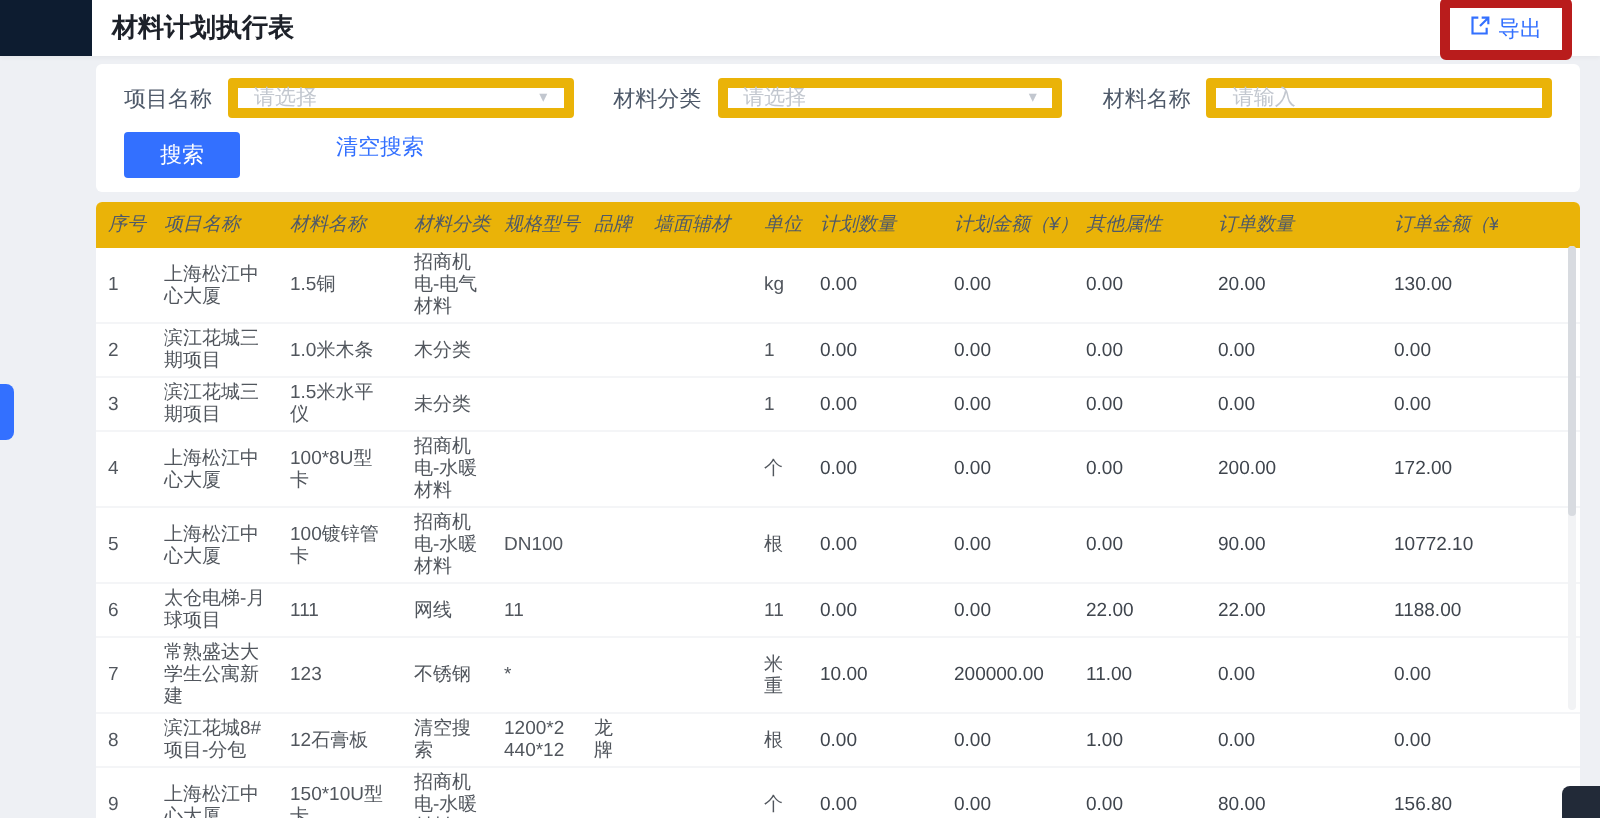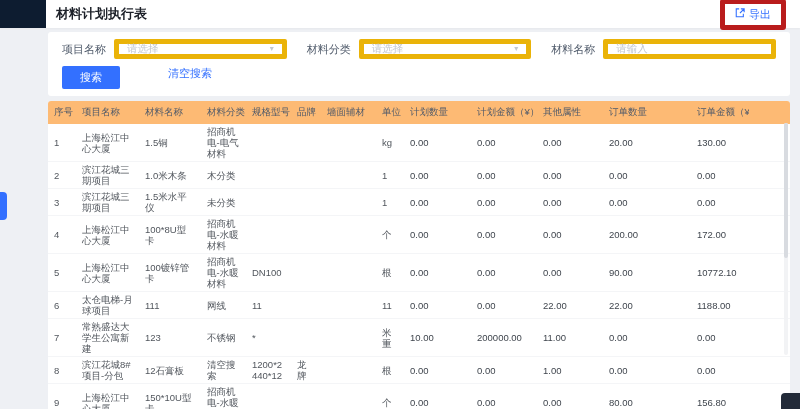--- a/index.html
+++ b/index.html
@@ -25,22 +25,22 @@
   .filter-label { font-size:11px; color:#4e5969; white-space:nowrap; }
   .filter-control { flex:1; height:20px; border:5px solid #eab308; border-radius:2px; background:#fff;
     display:flex; align-items:center; justify-content:space-between; padding:0 8px; color:#c2c7cf; font-size:10.5px; cursor:pointer; }
   .chevron { color:#c2c7cf; font-size:8px; line-height:1; }
   .btn-row { margin-top:7px; display:flex; align-items:flex-start; gap:32px; }
   .btn-primary { background:#3370ff; color:#fff; border:none; border-radius:2px; font-size:11px; padding:4px 18px; cursor:pointer; }
   .btn-text { background:none; border:none; color:#3370ff; font-size:11px; cursor:pointer;margin-left:16px; }
   
   .table-card { margin-top:5px; position:relative; height:316px; overflow:hidden; }
   table { width:100%; border-collapse:collapse; table-layout:fixed; }
-  thead th { background:#fdba74; color:#4e5969; font-weight:normal; font-size:9.5px; text-align:left;
-    padding:5px 6px; white-space:nowrap; overflow:hidden; }
+  thead th { background:#eab308; color:#4e5969; font-weight:normal; font-size:9.5px; text-align:left;
+    padding:5px 6px; white-space:nowrap; overflow:hidden;font-style:italic; }
   tbody td { font-size:9.5px; color:#51565d; padding:2px 6px; line-height:11px; border-bottom:1px solid #f4f5f7;
     word-break:break-all; vertical-align:middle; height:27px; }
   tbody td.num { color:#3f454d; }
   .v-scrollbar { position:absolute; right:2px; top:22px; width:4px; height:232px; background:#f2f3f5; border-radius:2px; }
   .v-thumb { width:4px; height:58%; background:#d8dbe0; border-radius:2px; }
   
   .corner-widget { position:absolute; right:0; bottom:0; width:19px; height:16px; background:#222a38; border-radius:4px 0 0 0; cursor:pointer; }
 </style>
 </head>
 <body>

